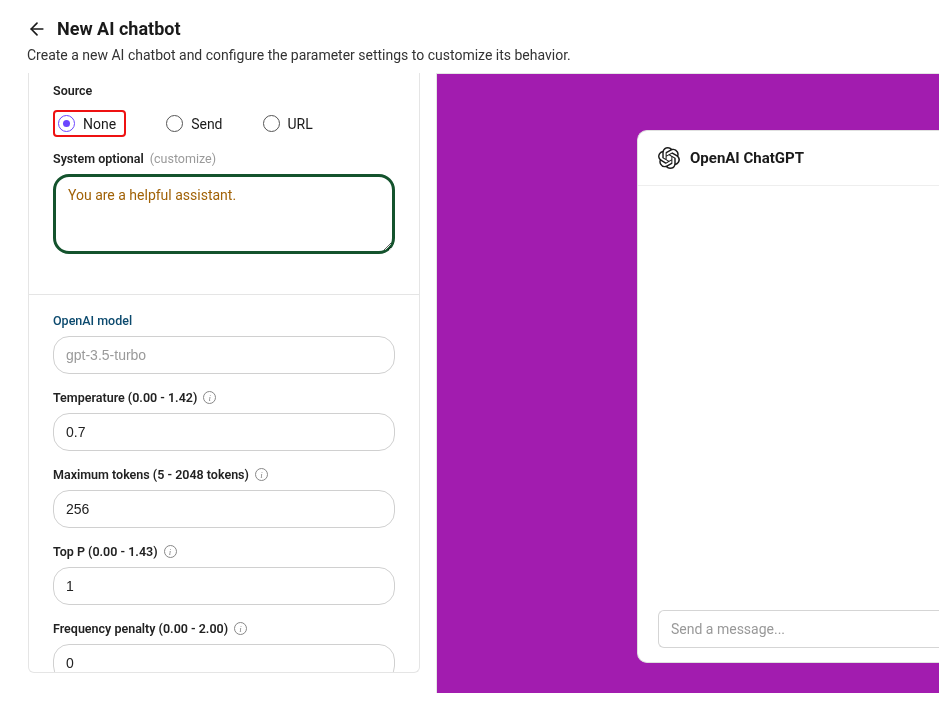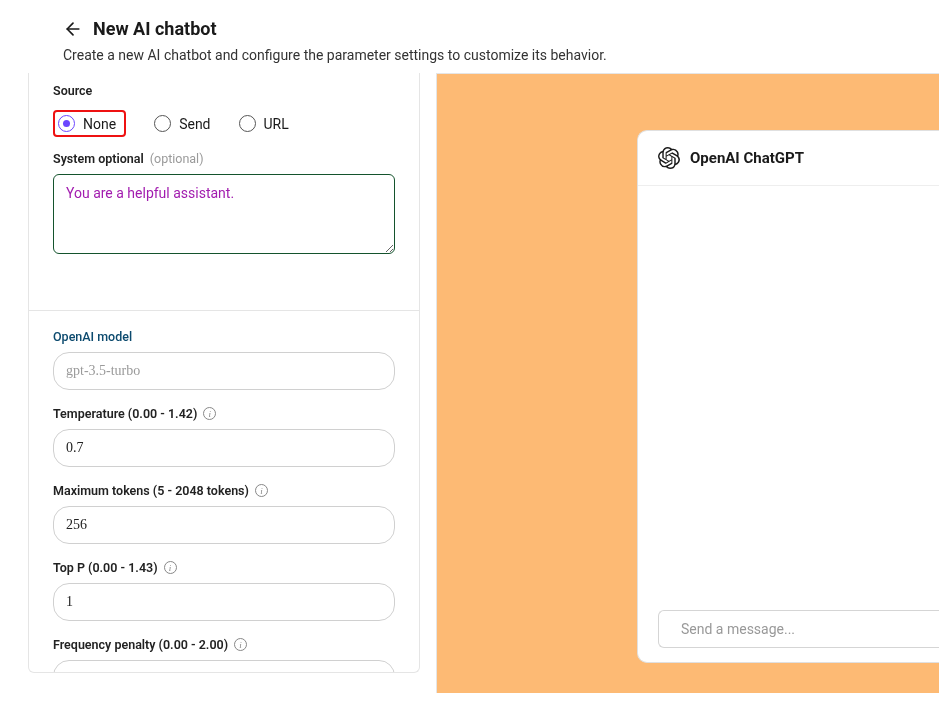--- a/index.html
+++ b/index.html
@@ -7,21 +7,20 @@
     font-family: -apple-system, BlinkMacSystemFont, "Segoe UI", Roboto, Helvetica, Arial, sans-serif;
     background: #fff;
     color: #1a1a1a;
     width: 939px;
     height: 711px;
     overflow: hidden;
     position: relative;
   }
   .header {
     padding: 18px 28px 0 27px;
-    margin-left: 36px;
   }
   .title-row {
     display: flex;
     align-items: center;
     gap: 10px;
     margin-bottom: 8px;
   }
   .back-arrow {
     width: 20px;
     height: 20px;
@@ -50,21 +49,21 @@
     padding: 0 0 0 28px;
   }
   .left-panel {
     border: 1px solid #e5e5e5;
     border-top: none;
     border-radius: 0 0 6px 6px;
     height: 600px;
     overflow: hidden;
   }
   .panel-section {
-    padding: 0 24px 36px 24px;
+    padding: 0 24px 20px 24px;
   }
   .panel-section.top {
     padding-top: 10px;
     border-bottom: 1px solid #e5e5e5;
   }
   .panel-section.bottom {
     padding-top: 18px;
   }
   .field-label {
     font-size: 12.5px;
@@ -78,21 +77,21 @@
   .field-label .optional {
     color: #9a9a9a;
     font-weight: 400;
   }
   .field-label.disabled {
     color: #0c4a6e;
     font-weight: 500;
   }
   .radio-row {
     display: flex;
-    gap: 28px;
+    gap: 40px;
     align-items: center;
     margin-bottom: 14px;
     padding-top: 4px;
   }
   .radio-item {
     display: flex;
     align-items: center;
     gap: 8px;
     cursor: pointer;
     font-size: 14px;
@@ -117,36 +116,36 @@
   }
   .highlight-box {
     border: 2.5px solid #e11;
     border-radius: 4px;
     padding: 3px 8px 3px 3px;
     display: inline-flex;
     align-items: center;
   }
   .textarea {
     width: 100%;
-    border: 1px solid #14532d;
-    border-radius: 6px;
+    border: 3px solid #14532d;
+    border-radius: 16px;
     padding: 10px 12px;
     font-size: 14px;
     font-family: inherit;
     resize: vertical;
     min-height: 80px;
-    color: #a21caf;
+    color: #a16207;
   }
   .text-input {
     width: 100%;
     border: 1px solid #d0d0d0;
     border-radius: 16px;
     padding: 10px 12px;
     font-size: 14px;
-    font-family: Liberation Serif, serif;
+    font-family: Liberation Sans, sans-serif;
     color: #222;
   }
   .text-input.disabled {
     color: #9a9a9a;
     background: #fff;
   }
   .field-group {
     margin-bottom: 16px;
   }
   .info-icon {
@@ -158,21 +157,21 @@
     align-items: center;
     justify-content: center;
     font-size: 9px;
     color: #888;
     font-weight: 400;
     font-style: italic;
     font-family: Georgia, serif;
   }
   .right-col {
     flex: 1;
-    background: #fdba74;
+    background: #a21caf;
     position: relative;
     border: 1px solid #e5e5e5;
     border-right: none;
     border-bottom: none;
     margin-left: 16px;
     text-decoration: underline;
   }
   .chat-card {
     position: absolute;
     top: 56px;
@@ -205,21 +204,21 @@
     flex: 1;
   }
   .chat-input-wrap {
     padding: 14px 0 14px 20px;
   }
   .chat-input {
     width: 100%;
     border: 1px solid #d5d5d5;
     border-right: none;
     border-radius: 6px 0 0 6px;
-    padding: 10px 22px;
+    padding: 10px 12px;
     font-size: 14px;
     font-family: inherit;
     color: #333;
   }
   .chat-input::placeholder {
     color: #999;
   }
   .scroll-track {
     position: absolute;
     left: 450px;
@@ -265,21 +264,21 @@
             <span>Send</span>
           </label>
           <label class="radio-item">
             <span class="radio-outer"></span>
             <span>URL</span>
           </label>
         </div>
         <div class="field-group">
           <div class="field-label">
             <span>System optional</span>
-            <span class="optional">(optional)</span>
+            <span class="optional">(customize)</span>
           </div>
           <textarea class="textarea" style="">You are a helpful assistant.</textarea>
         </div>
       </div>
 
       <div class="panel-section bottom">
         <div class="field-group">
           <div class="field-label disabled">OpenAI model</div>
           <input class="text-input disabled" readonly="" value="gpt-3.5-turbo" style="">
         </div>

